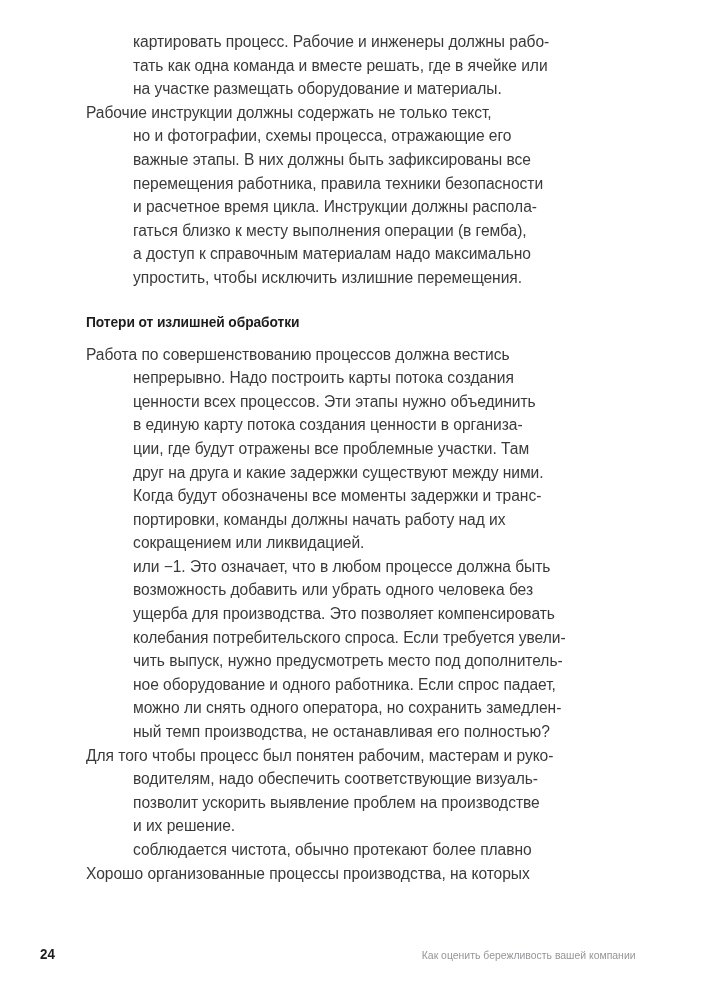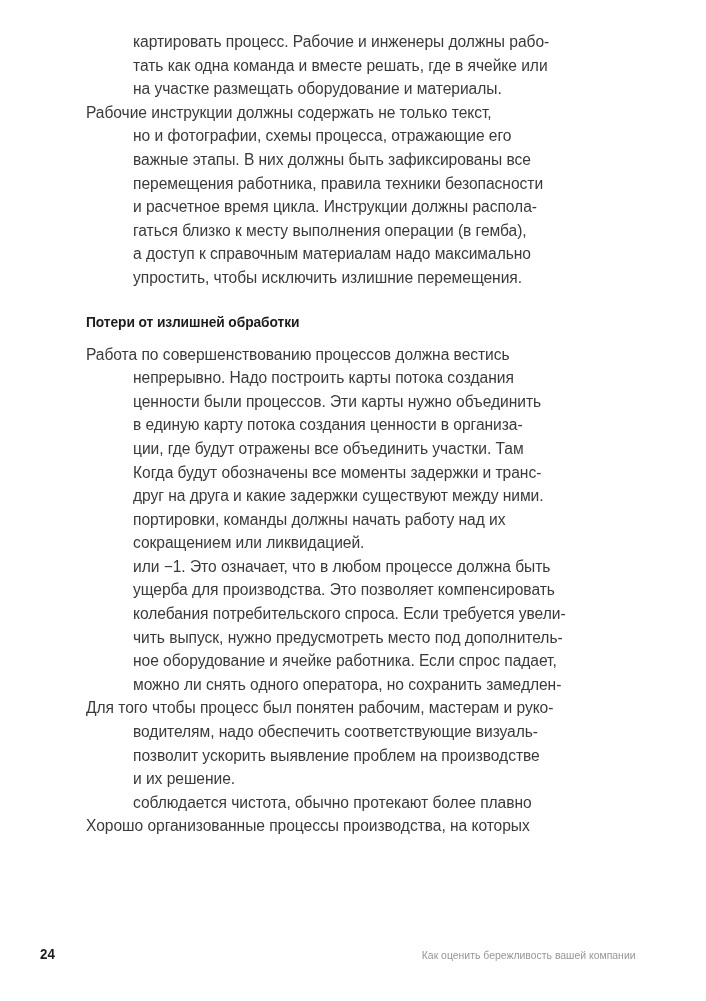--- a/index.html
+++ b/index.html
@@ -110,35 +110,37 @@
         <span class="line ind">гаться близко к месту выполнения операции (в гемба),</span>
         <span class="line ind">а доступ к справочным материалам надо максимально</span>
         <span class="line ind">упростить, чтобы исключить излишние перемещения.</span>
       </div>
       <div class="gap-before-heading"></div>
       <div class="heading">Потери от излишней обработки</div>
       <div class="gap-after-heading"></div>
       <div class="para">
         <span class="line">Работа по совершенствованию процессов должна вестись</span>
         <span class="line ind">непрерывно. Надо построить карты потока создания</span>
-        <span class="line ind">ценности были процессов. Эти карты нужно объединить</span>
+        <span class="line ind">ценности всех процессов. Эти этапы нужно объединить</span>
         <span class="line ind">в единую карту потока создания ценности в организа-</span>
-        <span class="line ind">ции, где будут отражены все объединить участки. Там</span>
+        <span class="line ind">ции, где будут отражены все проблемные участки. Там</span>
+        <span class="line ind">друг на друга и какие задержки существуют между ними.</span>
         <span class="line ind">Когда будут обозначены все моменты задержки и транс-</span>
-        <span class="line ind">друг на друга и какие задержки существуют между ними.</span>
         <span class="line ind">портировки, команды должны начать работу над их</span>
         <span class="line ind">сокращением или ликвидацией.</span>
       </div>
       <div class="para">
         <span class="line ind">или −1. Это означает, что в любом процессе должна быть</span>
+        <span class="line ind">возможность добавить или убрать одного человека без</span>
         <span class="line ind">ущерба для производства. Это позволяет компенсировать</span>
         <span class="line ind">колебания потребительского спроса. Если требуется увели-</span>
         <span class="line ind">чить выпуск, нужно предусмотреть место под дополнитель-</span>
-        <span class="line ind">ное оборудование и ячейке работника. Если спрос падает,</span>
+        <span class="line ind">ное оборудование и одного работника. Если спрос падает,</span>
         <span class="line ind">можно ли снять одного оператора, но сохранить замедлен-</span>
+        <span class="line ind">ный темп производства, не останавливая его полностью?</span>
       </div>
       <div class="para">
         <span class="line">Для того чтобы процесс был понятен рабочим, мастерам и руко-</span>
         <span class="line ind">водителям, надо обеспечить соответствующие визуаль-</span>
         <span class="line ind">позволит ускорить выявление проблем на производстве</span>
         <span class="line ind">и их решение.</span>
       </div>
       <div class="para">
         <span class="line ind">соблюдается чистота, обычно протекают более плавно</span>
         <span class="line">Хорошо организованные процессы производства, на которых</span>

